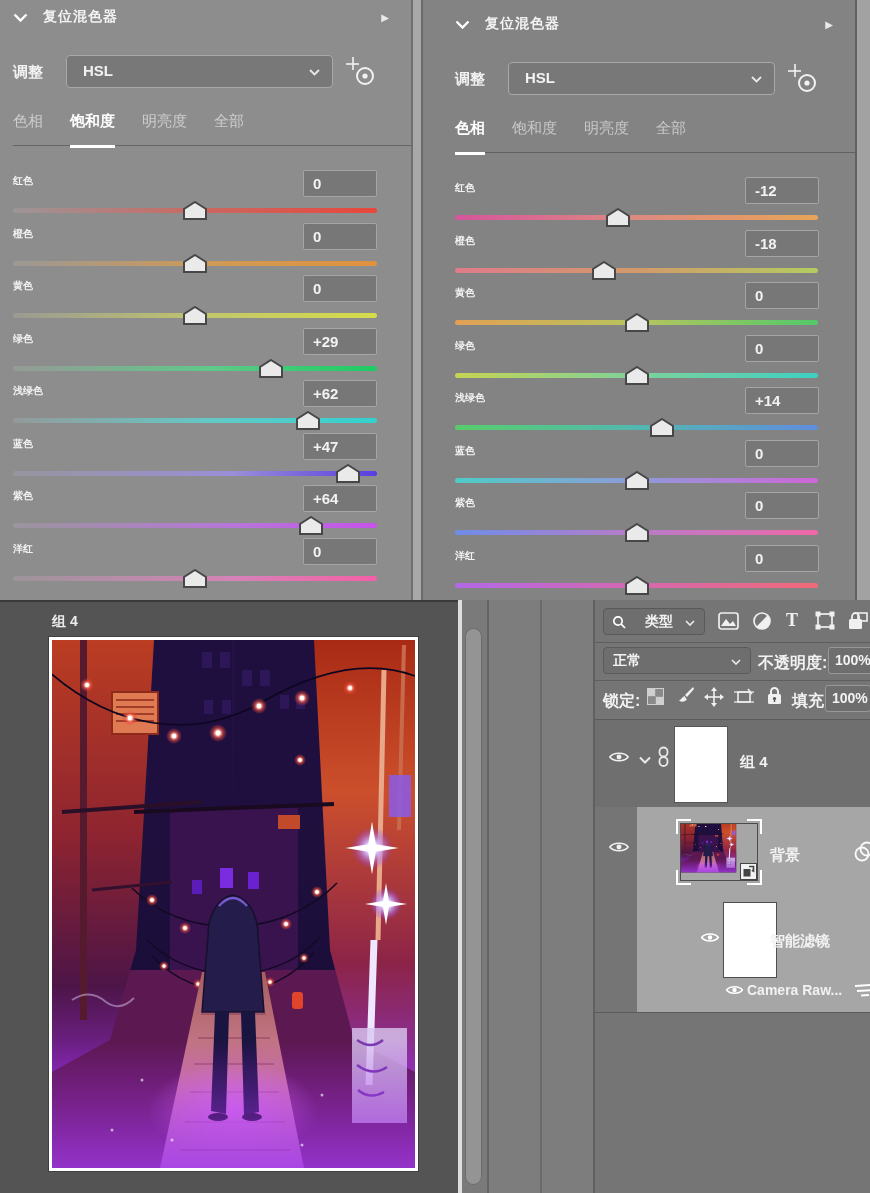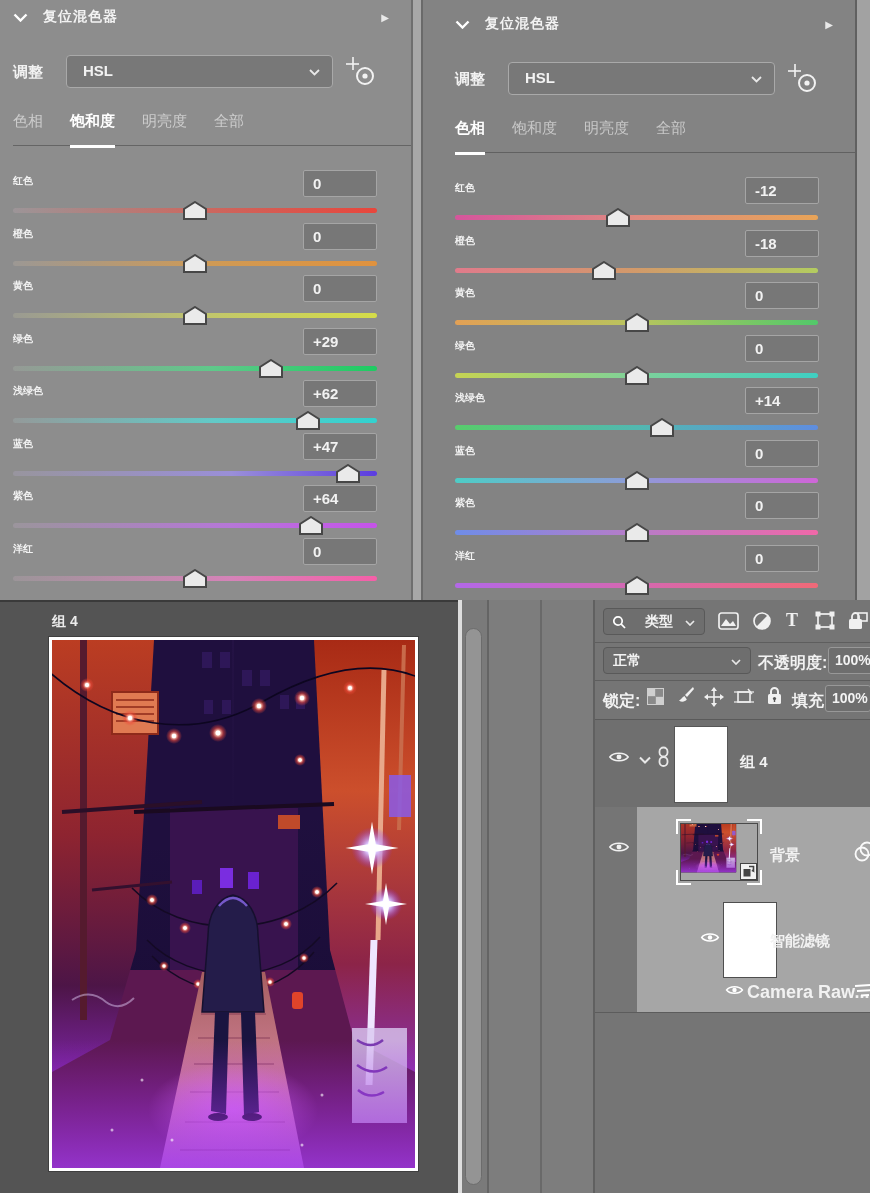--- a/index.html
+++ b/index.html
@@ -685,21 +685,21 @@
     </span>
     <div class="wthumb" style="left:128px;top:302px;width:54px;height:76px;border-color:#4f4f4f;"></div>
     <span class="lp-label" style="left:175px;top:332px;font-size:15px;">智能滤镜</span>
 
     <span class="icon-btn" style="left:130px;top:384px;">
       <svg width="19" height="12" viewBox="0 0 24 14">
           <path d="M2,7 C6,1.5 18,1.5 22,7 C18,12.5 6,12.5 2,7 Z" fill="none" stroke="#fff" stroke-width="1.9"></path>
           <circle cx="12" cy="7" r="2.8" fill="#fff"></circle>
         </svg>
     </span>
-    <span class="lp-label" style="left:152px;top:382px;font-size:18px;">Camera Raw...</span>
+    <span class="lp-label" style="left:152px;top:382px;font-size:14px;">Camera Raw...</span>
     <span class="icon-btn" style="left:260px;top:383px;">
       <svg width="18" height="14" viewBox="0 0 18 14">
           <line x1="0" y1="3" x2="16" y2="2" stroke="#fff" stroke-width="2"></line>
           <line x1="2" y1="8" x2="17" y2="7" stroke="#fff" stroke-width="2"></line>
           <line x1="6" y1="12.5" x2="14" y2="12" stroke="#fff" stroke-width="2"></line>
         </svg>
     </span>
     <div class="lp-divider" style="top:412px;background:#5c5c5c;"></div>
   </div>
 </div>

